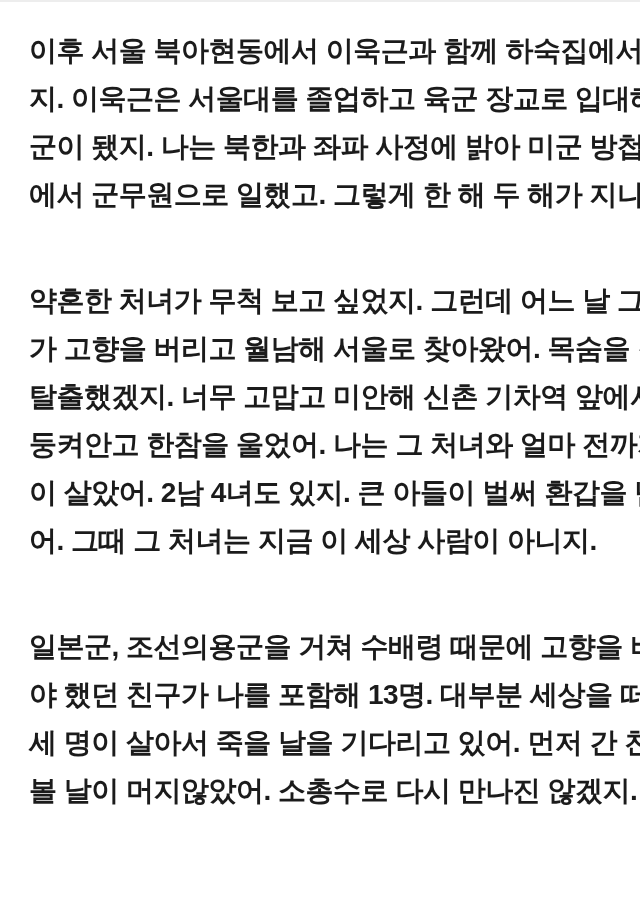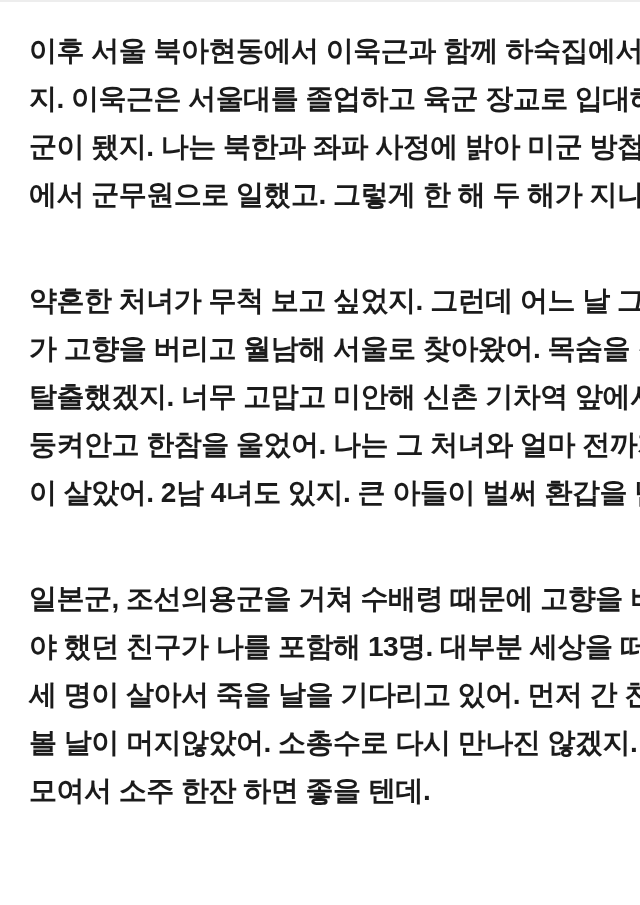--- a/index.html
+++ b/index.html
@@ -53,24 +53,24 @@
       <div class="line">군이 됐지. 나는 북한과 좌파 사정에 밝아 미군 방첩부대</div>
       <div class="line">에서 군무원으로 일했고. 그렇게 한 해 두 해가 지나갔어.</div>
     </div>
 
     <div class="paragraph">
       <div class="line">약혼한 처녀가 무척 보고 싶었지. 그런데 어느 날 그 처녀</div>
       <div class="line">가 고향을 버리고 월남해 서울로 찾아왔어. 목숨을 걸고</div>
       <div class="line">탈출했겠지. 너무 고맙고 미안해 신촌 기차역 앞에서 부</div>
       <div class="line">둥켜안고 한참을 울었어. 나는 그 처녀와 얼마 전까지 같</div>
       <div class="line">이 살았어. 2남 4녀도 있지. 큰 아들이 벌써 환갑을 넘었</div>
+      <div class="line">어. 그때 그 처녀는 지금 이 세상 사람이 아니지.</div>
     </div>
 
     <div class="paragraph">
       <div class="line">일본군, 조선의용군을 거쳐 수배령 때문에 고향을 버려</div>
       <div class="line">야 했던 친구가 나를 포함해 13명. 대부분 세상을 떠나고</div>
       <div class="line">세 명이 살아서 죽을 날을 기다리고 있어. 먼저 간 친구들</div>
       <div class="line">볼 날이 머지않았어. 소총수로 다시 만나진 않겠지. 다들</div>
-      <div class="line">모여서 소주 한잔 하면 좋을 텐데.</div>
     </div>
 
   </div>
 </div>
 
 </body></html>

